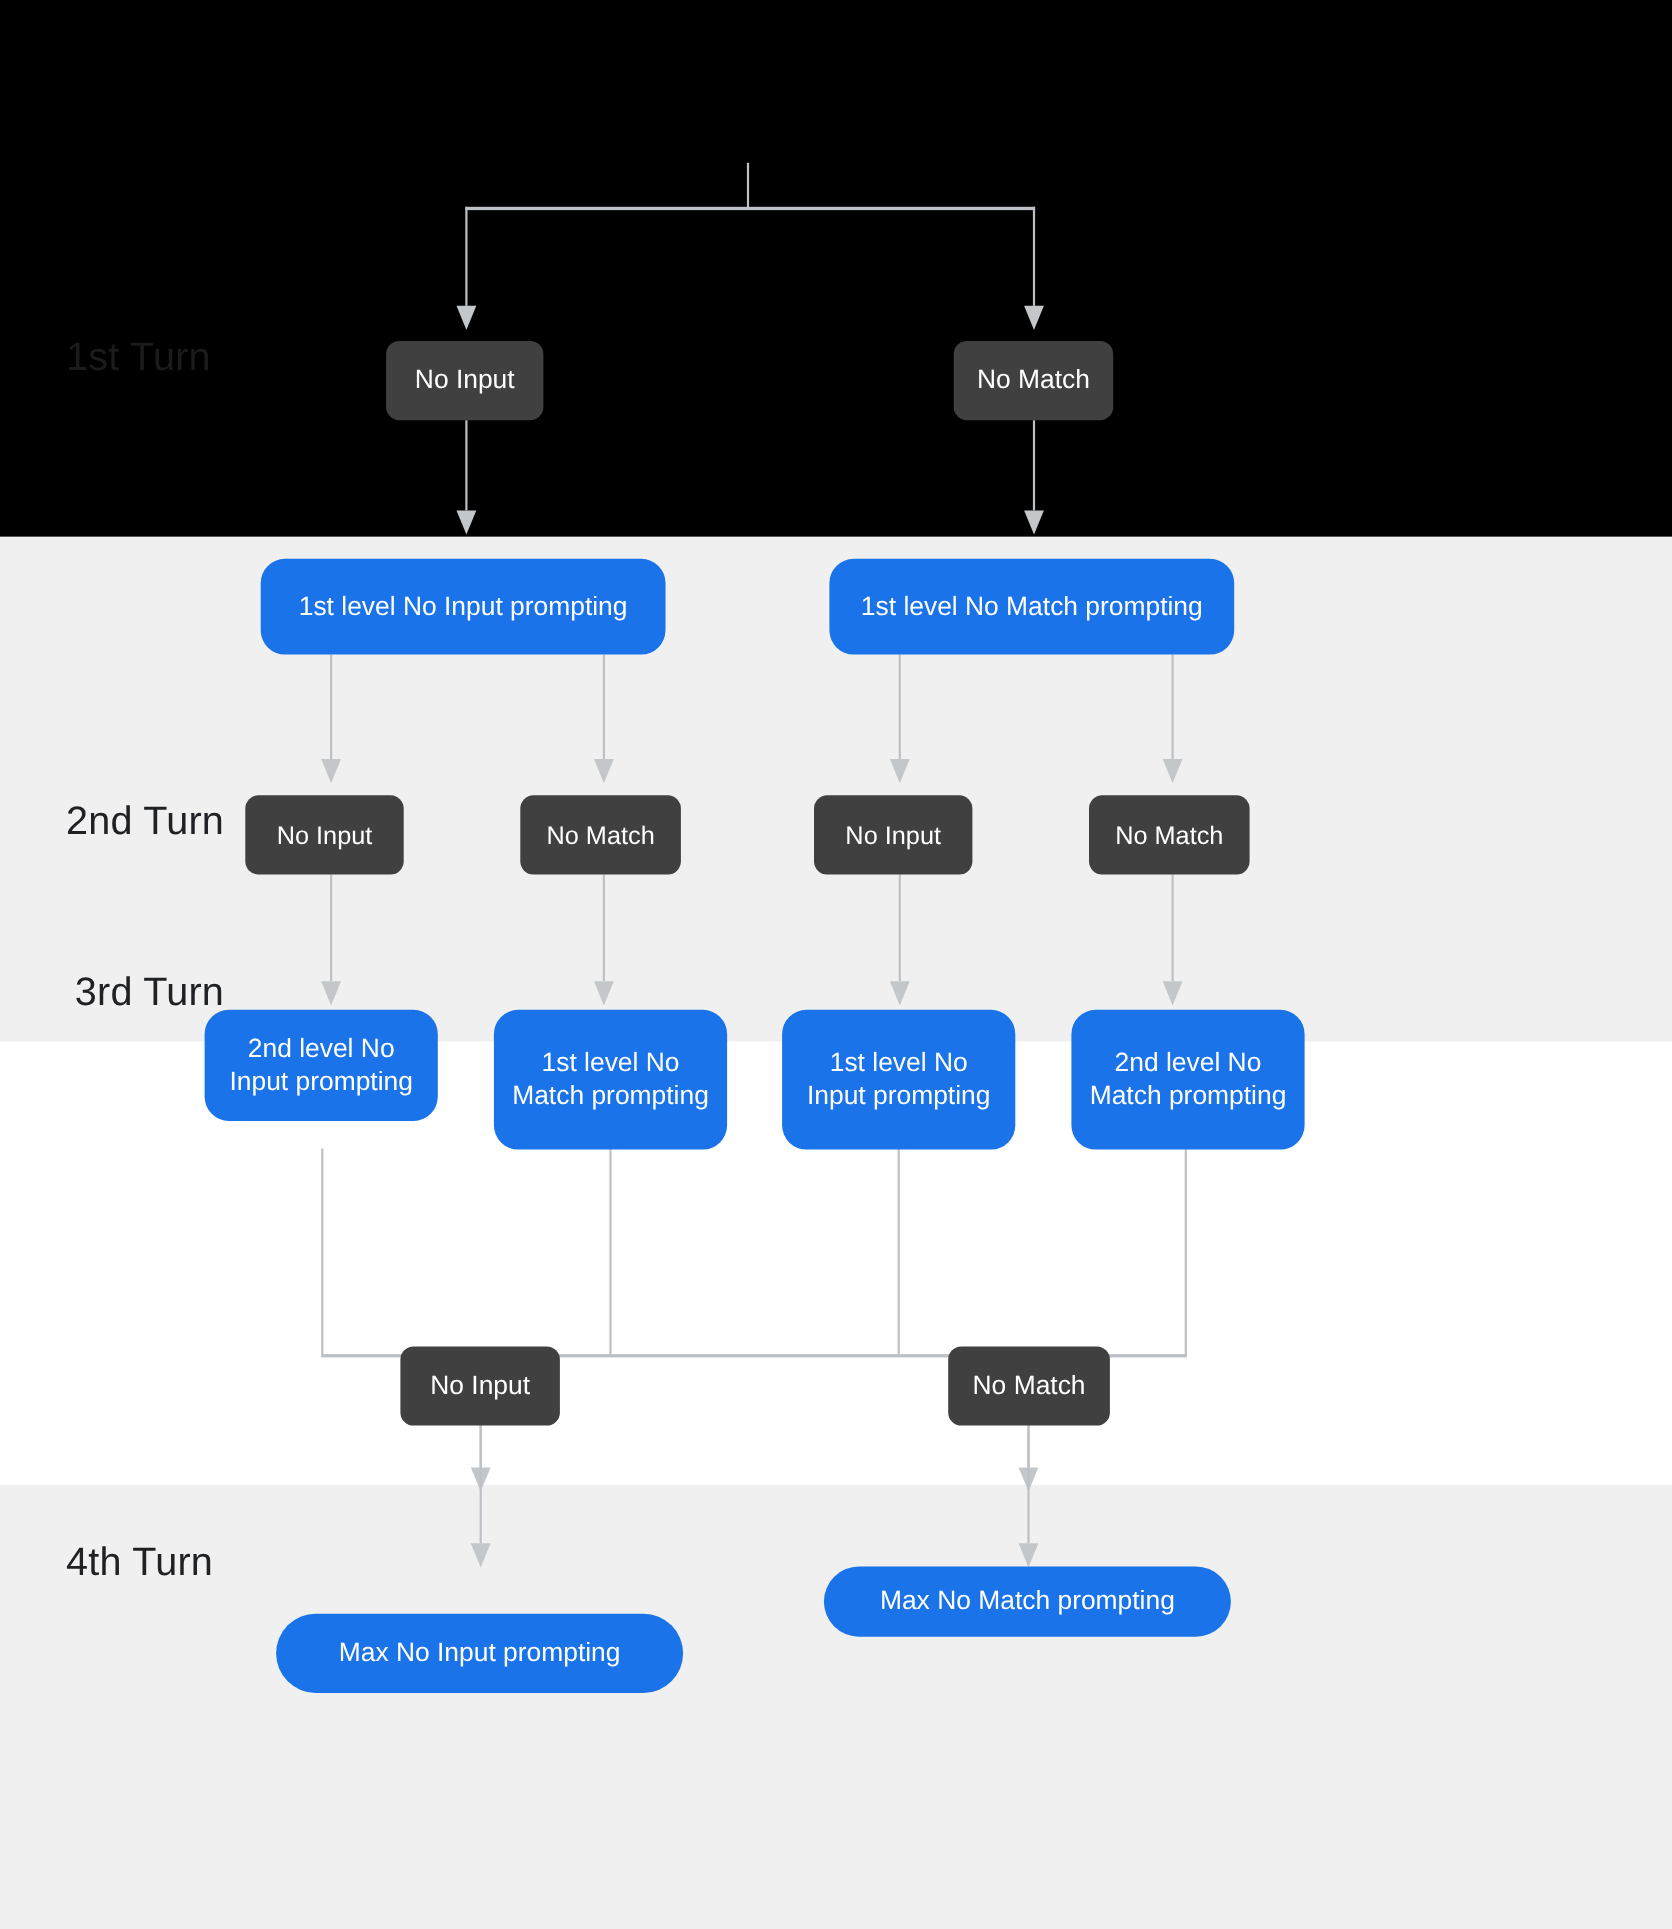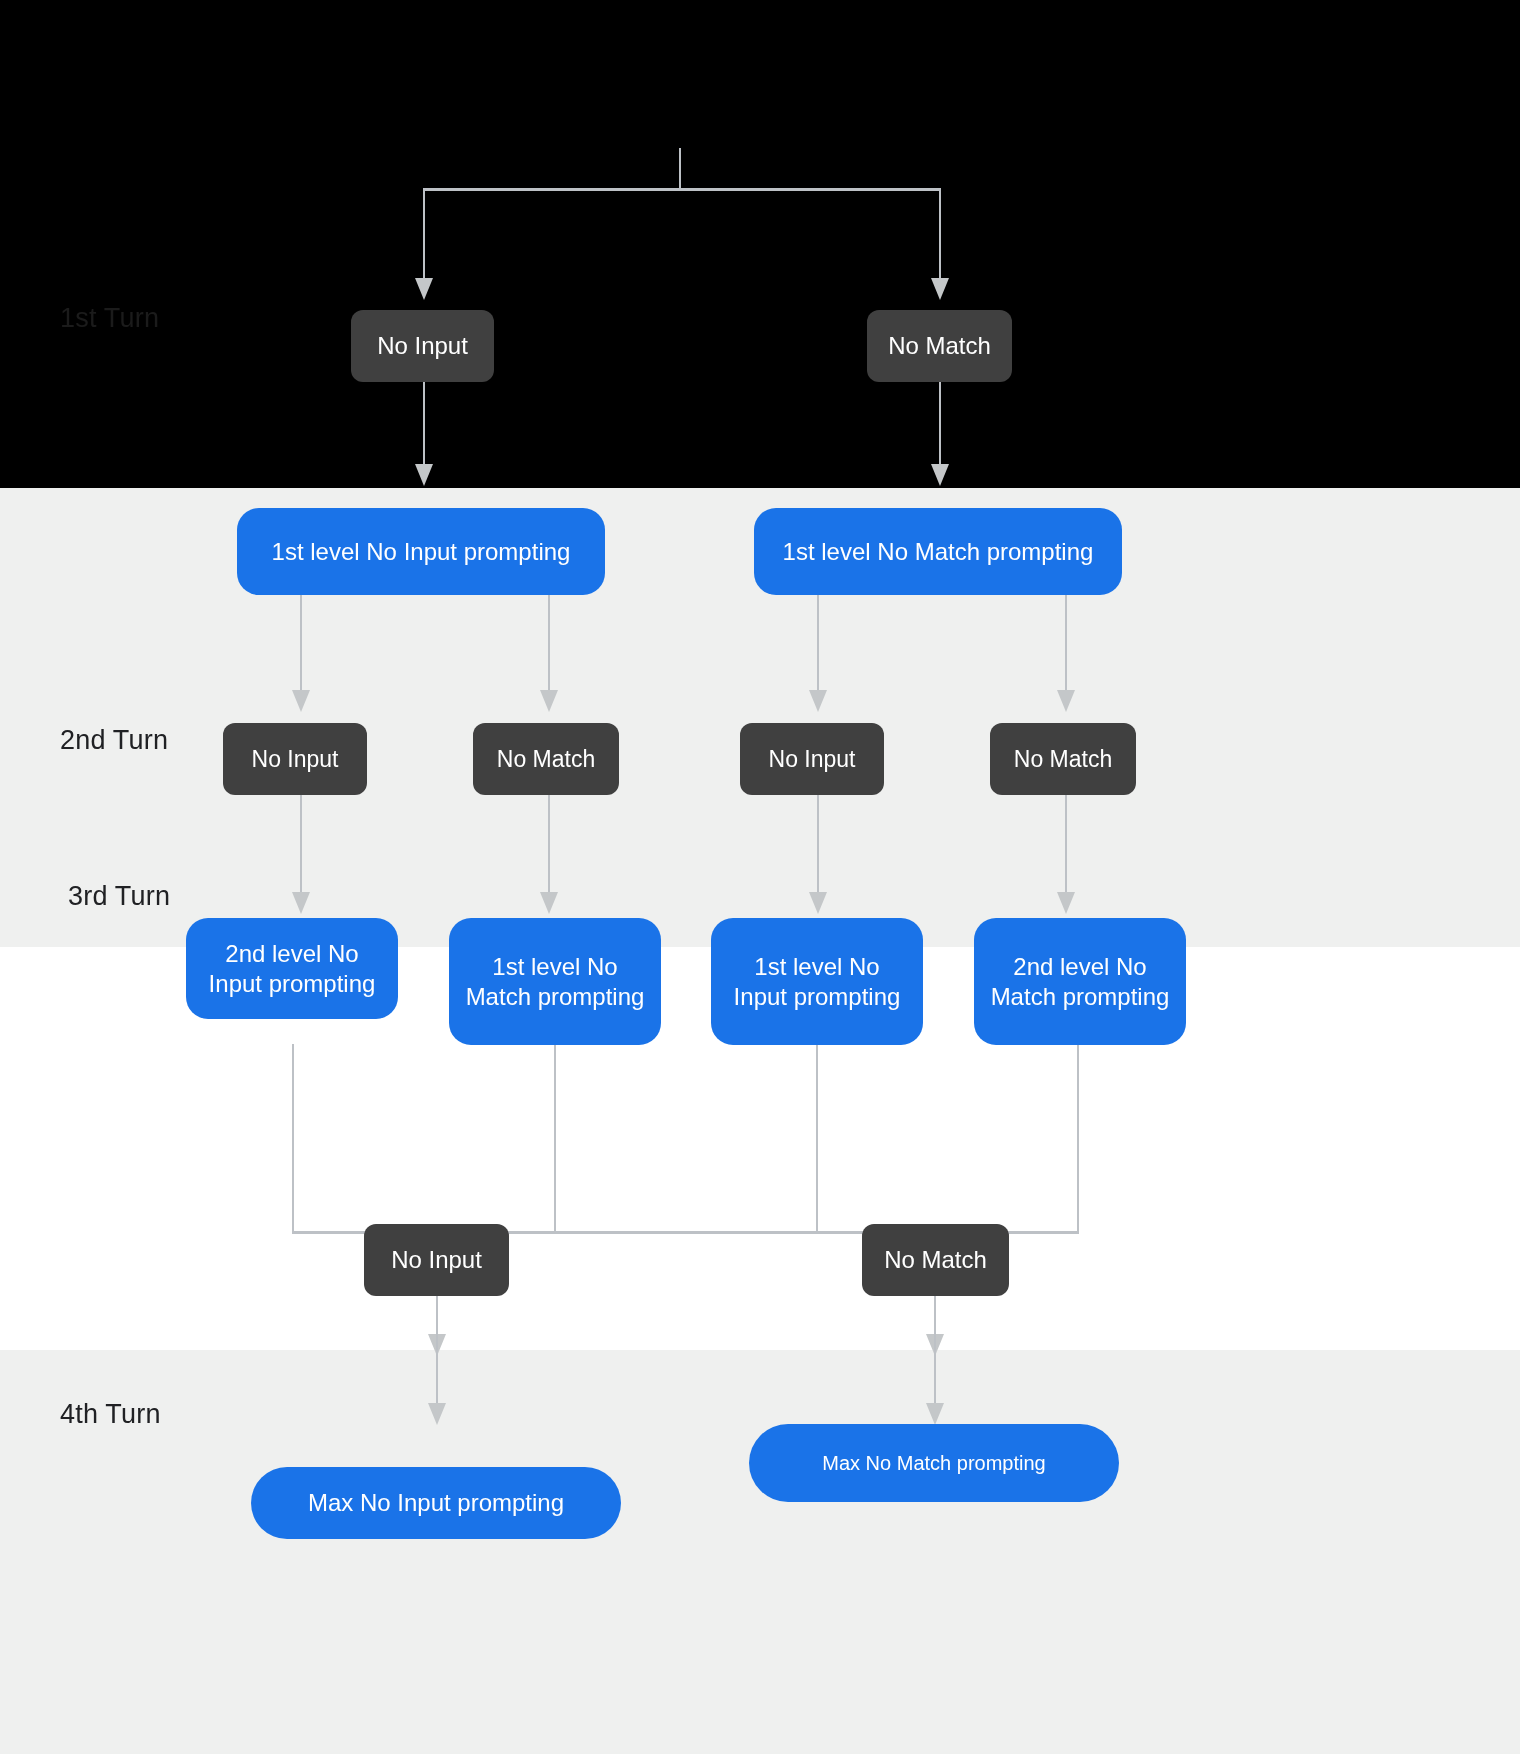--- a/index.html
+++ b/index.html
@@ -23,21 +23,21 @@
     width: 1520px;
   }
   .band-1 { top: 0px;    height: 488px;  background: #000000; }
   .band-2 { top: 488px;  height: 459px;  background: #eff0ef; }
   .band-3 { top: 947px;  height: 403px;  background: #ffffff; }
   .band-4 { top: 1350px; height: 404px;  background: #eff0ef; }
 
   
   .turn-label {
     position: absolute;
-    font-size: 27px;
+    font-size: 36px;
     letter-spacing: 0.2px;
     white-space: nowrap;
   }
   .turn-label.on-dark { color: #1b1b1b; }
   .turn-label.on-light { color: #202124; }
 
   
   .node {
     position: absolute;
     display: flex;
@@ -148,15 +148,15 @@
 
   <div class="node blue soft" style="left:186px; top:918px; width:212px; height:101px; font-size:24px; padding:0 14px;">2nd level No Input prompting</div>
   <div class="node blue soft" style="left:449px; top:918px; width:212px; height:127px; font-size:24px; padding:0 14px;">1st level No Match prompting</div>
   <div class="node blue soft" style="left:711px; top:918px; width:212px; height:127px; font-size:24px; padding:0 14px;">1st level No Input prompting</div>
   <div class="node blue soft" style="left:974px; top:918px; width:212px; height:127px; font-size:24px; padding:0 14px;">2nd level No Match prompting</div>
 
   <div class="node green round" style="left:364px; top:1224px; width:145px; height:72px; font-size:24px;">No Input</div>
   <div class="node green round" style="left:862px; top:1224px; width:147px; height:72px; font-size:24px;">No Match</div>
 
   <div class="node blue pill" style="left:251px; top:1424px; width:370px; height:72px; font-size:24px;margin-top:43px;">Max No Input prompting</div>
-  <div class="node blue pill" style="left:749px; top:1424px; width:370px; height:78px; font-size:20px;">Max No Match prompting</div>
+  <div class="node blue pill" style="left:749px; top:1424px; width:370px; height:64px; font-size:24px;">Max No Match prompting</div>
 
 </div>
 
 </body></html>

